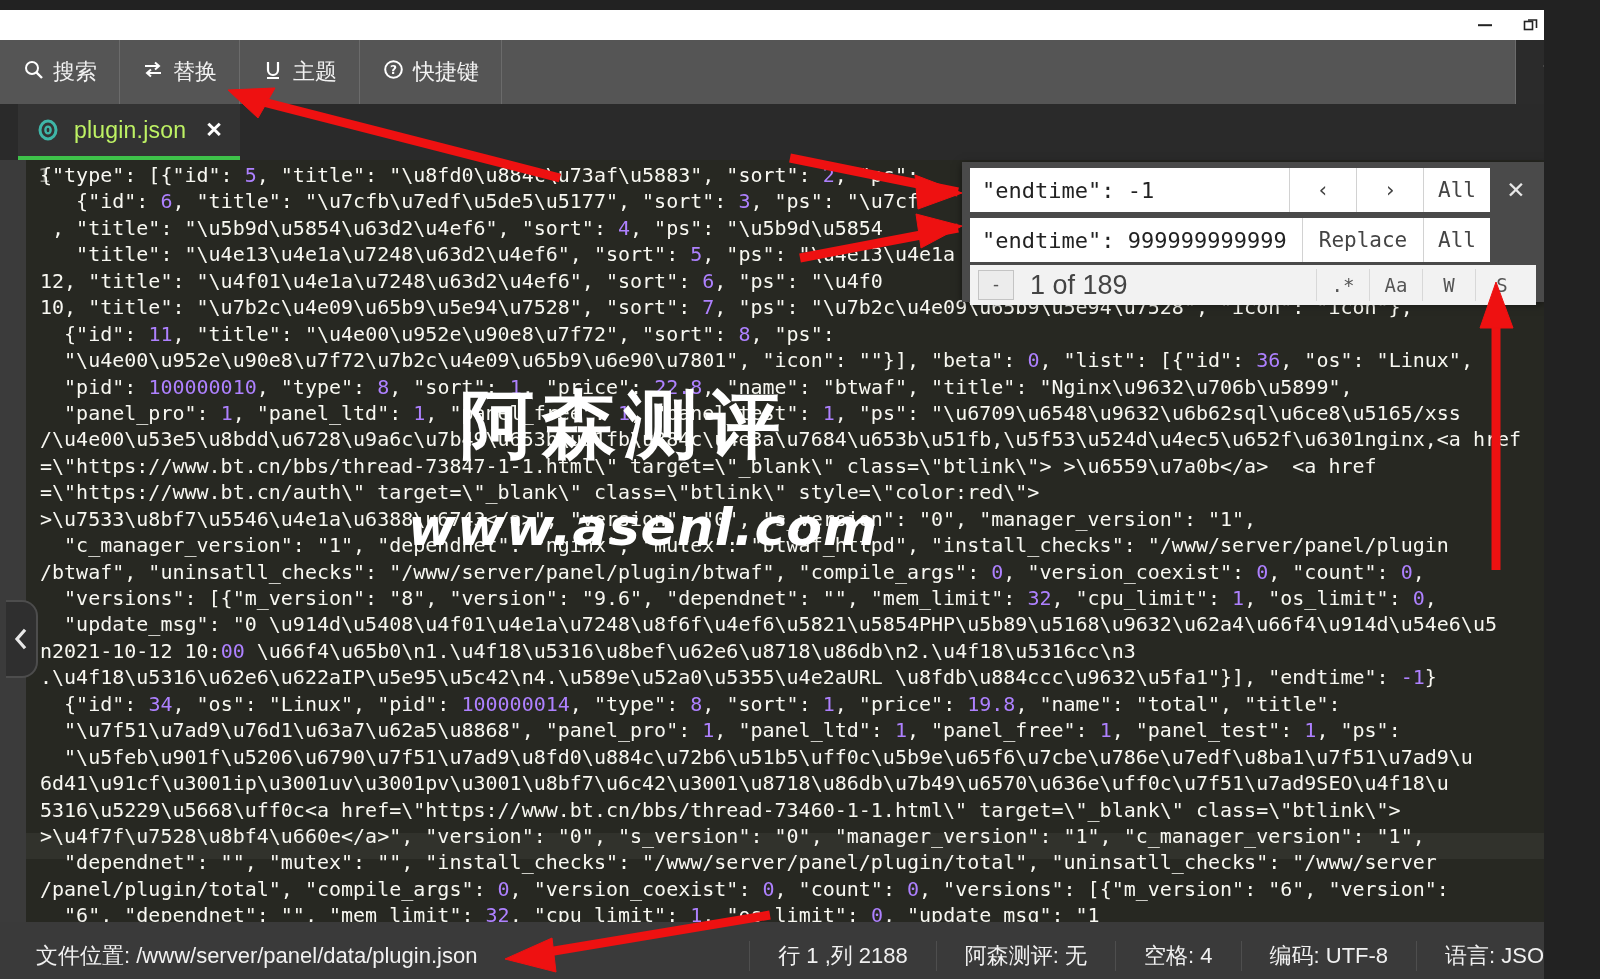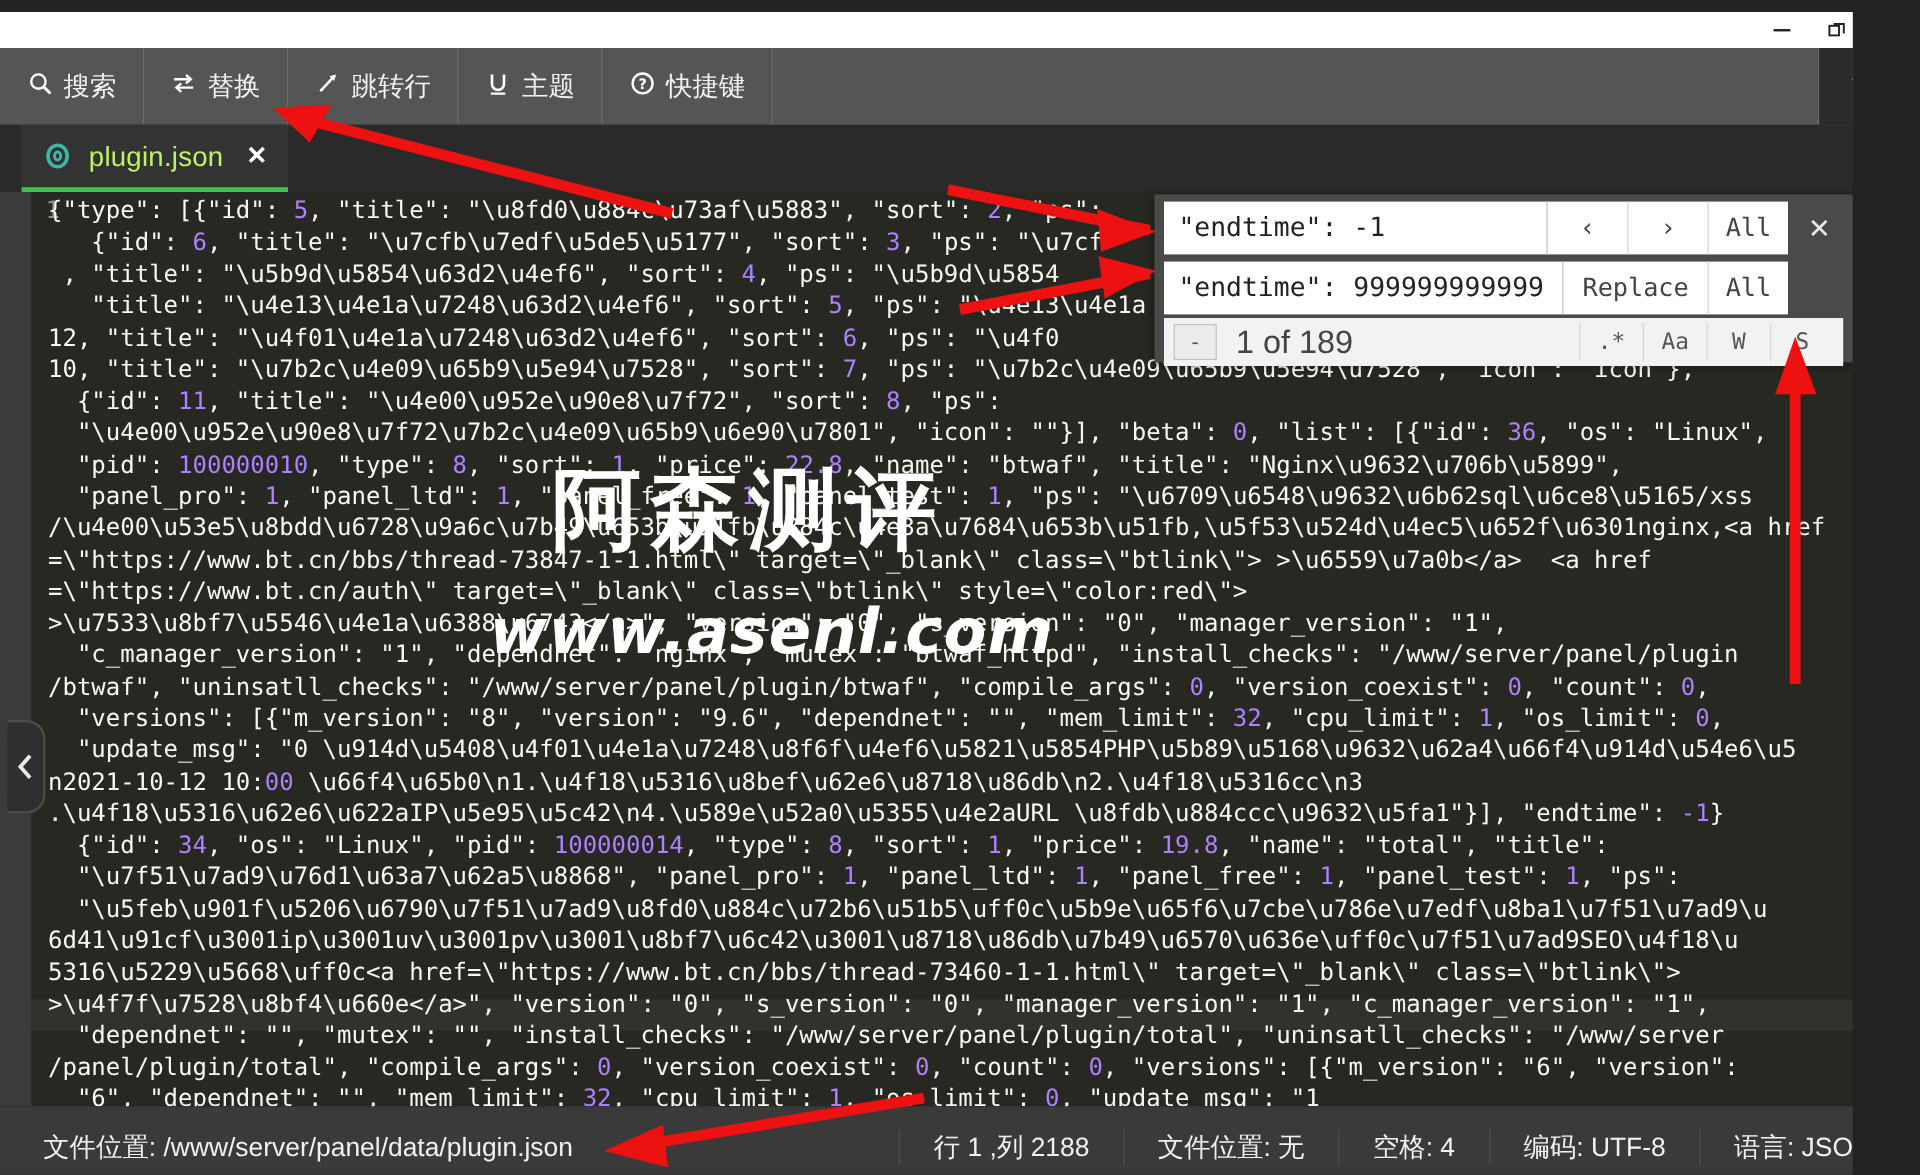--- a/index.html
+++ b/index.html
@@ -208,29 +208,20 @@
           <svg width="22" height="21" viewBox="0 0 22 21">
             <polyline points="3,7 16,7" stroke="#fff" stroke-width="2" fill="none"></polyline>
             <polyline points="13,3.5 17,7 13,10.5" stroke="#fff" stroke-width="2" fill="none"></polyline>
             <polyline points="19,14 6,14" stroke="#fff" stroke-width="2" fill="none"></polyline>
             <polyline points="9,10.5 5,14 9,17.5" stroke="#fff" stroke-width="2" fill="none"></polyline>
           </svg>
         </span>
         <span>替换</span>
       </div>
 
-      <div class="tb-item">
-        <span class="gl">
-          <svg width="21" height="21" viewBox="0 0 21 21">
-            <line x1="4" y1="17" x2="16" y2="4" stroke="#fff" stroke-width="2.2"></line>
-            <polygon points="17,3 11.5,4.5 15.5,8.5" fill="#fff"></polygon>
-          </svg>
-        </span>
-        <span>跳转行</span>
-      </div>
 
 
       <div class="tb-item">
         <span class="gl">
           <svg width="20" height="21" viewBox="0 0 20 21">
             <path d="M5 3 L5 11 A5 5 0 0 0 15 11 L15 3" fill="none" stroke="#fff" stroke-width="2.2"></path>
             <line x1="4" y1="19" x2="16" y2="19" stroke="#fff" stroke-width="2"></line>
           </svg>
         </span>
         <span>主题</span>
@@ -317,21 +308,21 @@
     </div>
   </div>
 
   <div class="statusbar">
     <div class="sb-left">
       <span>文件位置:</span>
       <span>/www/server/panel/data/plugin.json</span>
     </div>
     <div class="sb-right">
       <div class="sb-cell">行 1 ,列 2188</div>
-      <div class="sb-cell">文件位置: 无</div>
+      <div class="sb-cell">阿森测评: 无</div>
       <div class="sb-cell">空格: 4</div>
       <div class="sb-cell">编码: UTF-8</div>
       <div class="sb-cell">语言: JSON</div>
     </div>
   </div>
 
   <svg class="arrows" viewBox="0 0 1600 979">
     <g fill="#ee1111" stroke="#ee1111">
 
       <line x1="560" y1="168" x2="248" y2="88" stroke-width="9"></line>

